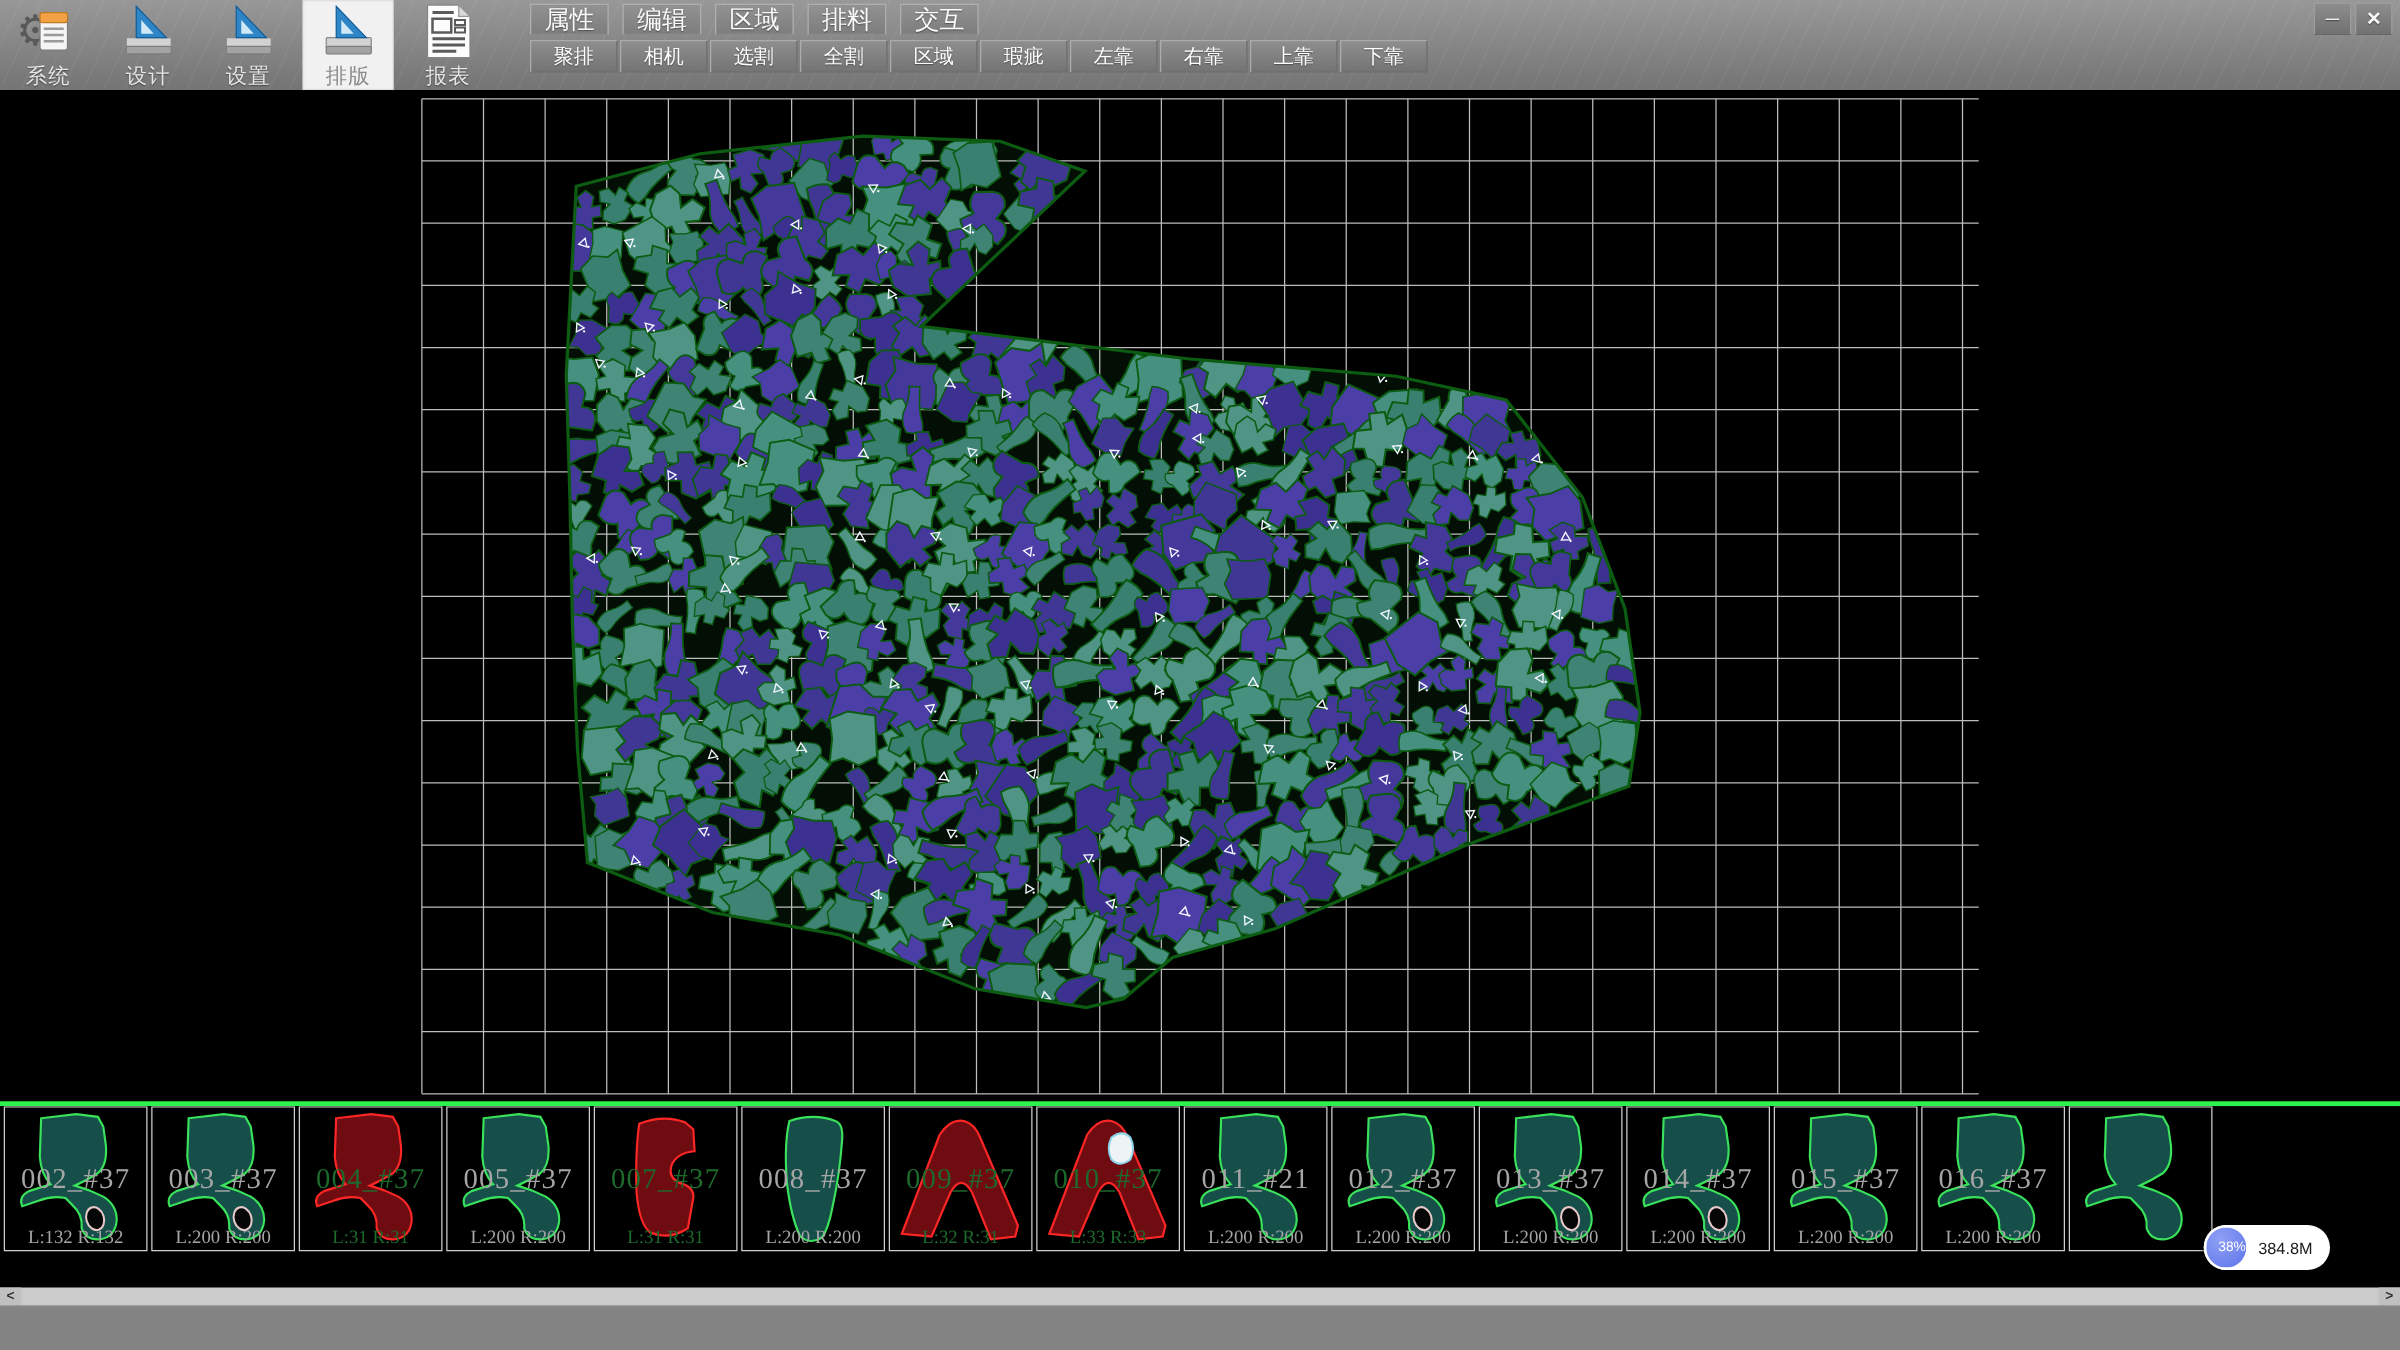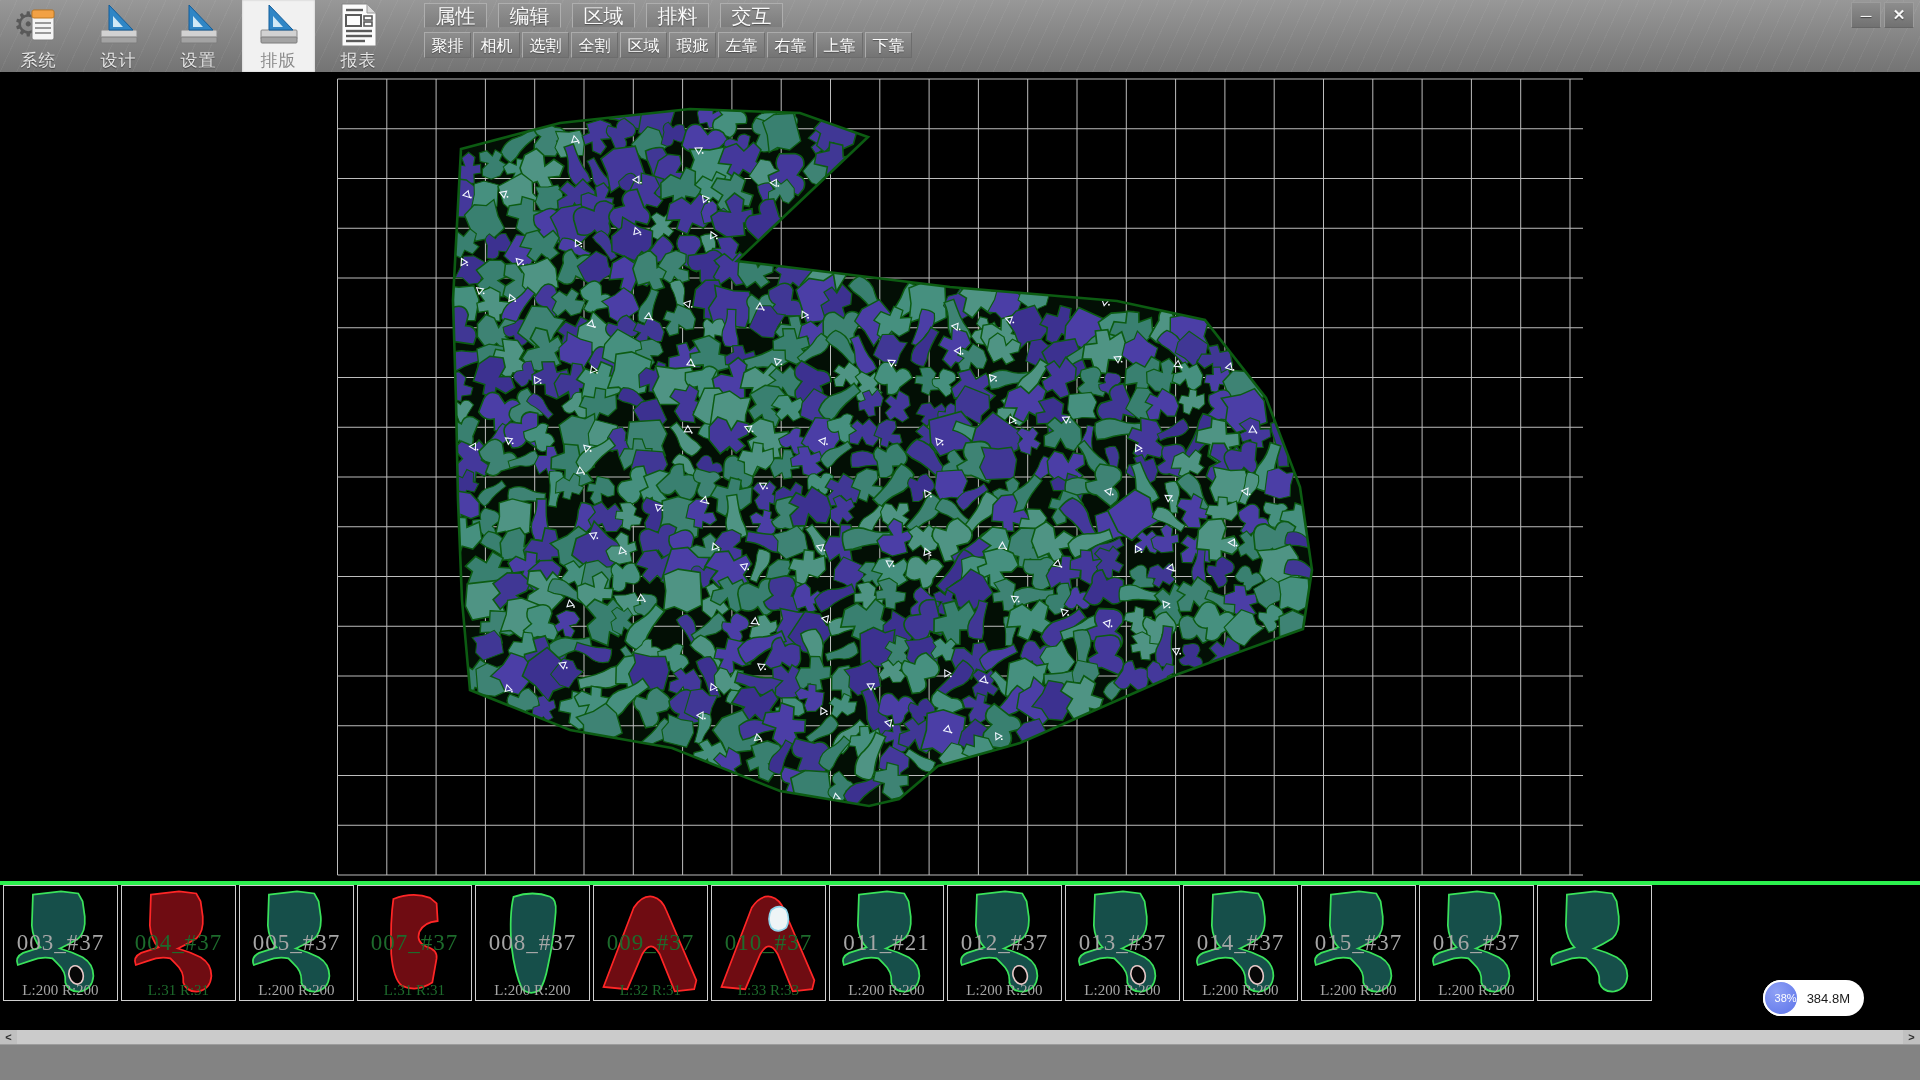--- a/index.html
+++ b/index.html
@@ -17,21 +17,21 @@
   .appbtn.active{background:#f1f1f1;box-shadow:inset 0 0 2px #bbb;}
   .appicon{width:48px;height:46px;display:flex;align-items:center;justify-content:center;}
   .applabel{font-size:17px;color:#e6e6e6;margin-top:1px;letter-spacing:1px;
     text-shadow:0 1px 1px rgba(0,0,0,.45);}
   .appbtn.active .applabel{color:#8a8a8a;text-shadow:none;}
   #menus{position:absolute;left:424px;top:3px;display:flex;z-index:2;}
   .menu-item{width:63px;height:25px;line-height:24px;text-align:center;margin-right:11px;
     border:1px solid #aeaeae;border-bottom-color:#8a8a8a;color:#fafafa;font-size:20px;
     background:linear-gradient(#929292,#7d7d7d);text-shadow:0 1px 1px rgba(0,0,0,.4);}
   #tools{position:absolute;left:424px;top:32px;display:flex;z-index:2;}
-  .tool-btn{width:47px;height:26px;line-height:25px;text-align:center;margin-right:2px;
+  .tool-btn{width:70px;height:26px;line-height:25px;text-align:center;margin-right:2px;
     border:1px solid;border-color:#ababab #6d6d6d #6d6d6d #ababab;color:#fff;font-size:16px;
     background:linear-gradient(#8e8e8e,#747474);text-shadow:0 1px 1px rgba(0,0,0,.4);}
   .wincontrols{position:absolute;right:6px;top:2px;display:flex;z-index:2;}
   .winbtn{width:30px;height:26px;margin-left:3px;display:flex;align-items:center;justify-content:center;
     color:#f6f6f6;font-size:15px;font-weight:bold;border:1px solid #9d9d9d;border-bottom-color:#666;
     background:linear-gradient(#8d8d8d,#717171);text-shadow:0 1px 1px rgba(0,0,0,.5);}
 
   
   #canvas-wrap{position:absolute;left:0;top:72px;width:1920px;height:809px;z-index:1;background:#000;}
 
@@ -969,20 +969,28 @@
   </div>
 </div>
 
 <div id="green-line"></div>
 <div id="filmstrip">
     <div class="tile">
       <svg width="108" height="110" viewBox="0 0 100 100" preserveAspectRatio="none">
         <path d="M24,6 L50,3 L66,5 L70,12 L72,26 Q73,40 66,46 Q58,51 49,55 Q60,58 70,63 Q80,69 80,80 Q79,92 68,94 Q57,95 54,86 Q55,76 47,69 L42,64 Q32,62 22,66 L10,70 Q7,63 15,59 L31,54 Q24,47 23,34 Z" fill="#164f4a" stroke="#3ae25b" stroke-width="1.6"></path>
         <ellipse cx="64" cy="79" rx="6.5" ry="8.5" transform="rotate(-18 64 79)" fill="#060606" stroke="#e8c9c9" stroke-width="1.5"></ellipse>
       </svg>
+      <div class="tile-id" style="color: rgb(166, 166, 166);">002_#37</div>
+      <div class="tile-info" style="color: rgb(166, 166, 166);">L:132 R:132</div>
+    </div>
+    <div class="tile">
+      <svg width="108" height="110" viewBox="0 0 100 100" preserveAspectRatio="none">
+        <path d="M24,6 L50,3 L66,5 L70,12 L72,26 Q73,40 66,46 Q58,51 49,55 Q60,58 70,63 Q80,69 80,80 Q79,92 68,94 Q57,95 54,86 Q55,76 47,69 L42,64 Q32,62 22,66 L10,70 Q7,63 15,59 L31,54 Q24,47 23,34 Z" fill="#164f4a" stroke="#3ae25b" stroke-width="1.6"></path>
+        <ellipse cx="64" cy="79" rx="6.5" ry="8.5" transform="rotate(-18 64 79)" fill="#060606" stroke="#e8c9c9" stroke-width="1.5"></ellipse>
+      </svg>
       <div class="tile-id" style="color: rgb(166, 166, 166);">003_#37</div>
       <div class="tile-info" style="color: rgb(166, 166, 166);">L:200 R:200</div>
     </div>
     <div class="tile">
       <svg width="108" height="110" viewBox="0 0 100 100" preserveAspectRatio="none">
         <path d="M24,6 L50,3 L66,5 L70,12 L72,26 Q73,40 66,46 Q58,51 49,55 Q60,58 70,63 Q80,69 80,80 Q79,92 68,94 Q57,95 54,86 Q55,76 47,69 L42,64 Q32,62 22,66 L10,70 Q7,63 15,59 L31,54 Q24,47 23,34 Z" fill="#6f0c12" stroke="#ff2626" stroke-width="1.6"></path>
       </svg>
       <div class="tile-id" style="color: rgb(29, 107, 44);">004_#37</div>
       <div class="tile-info" style="color: rgb(29, 107, 44);">L:31 R:31</div>
     </div>

